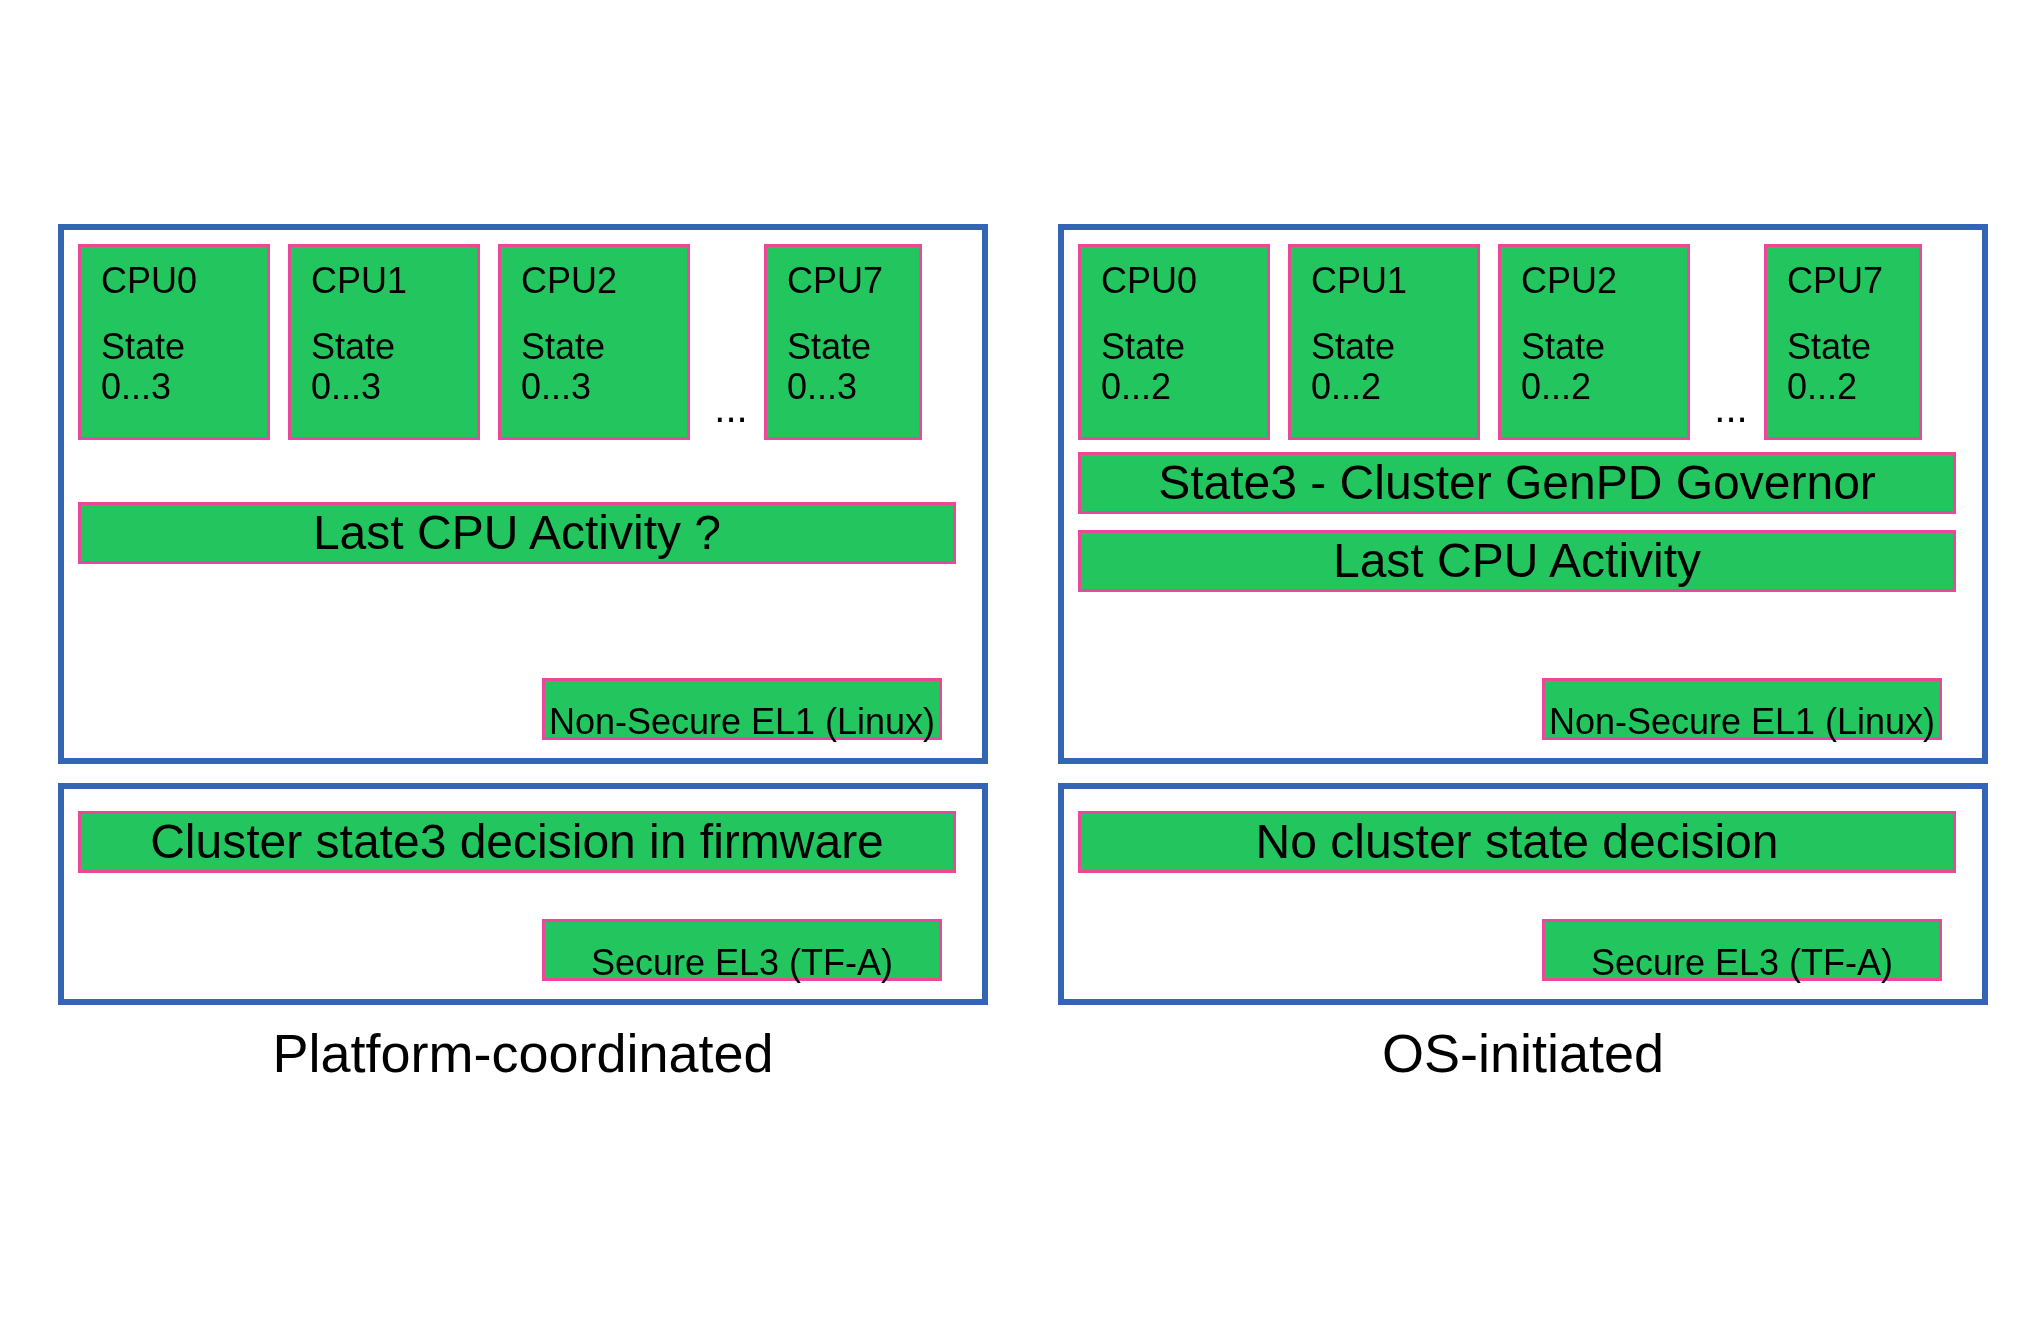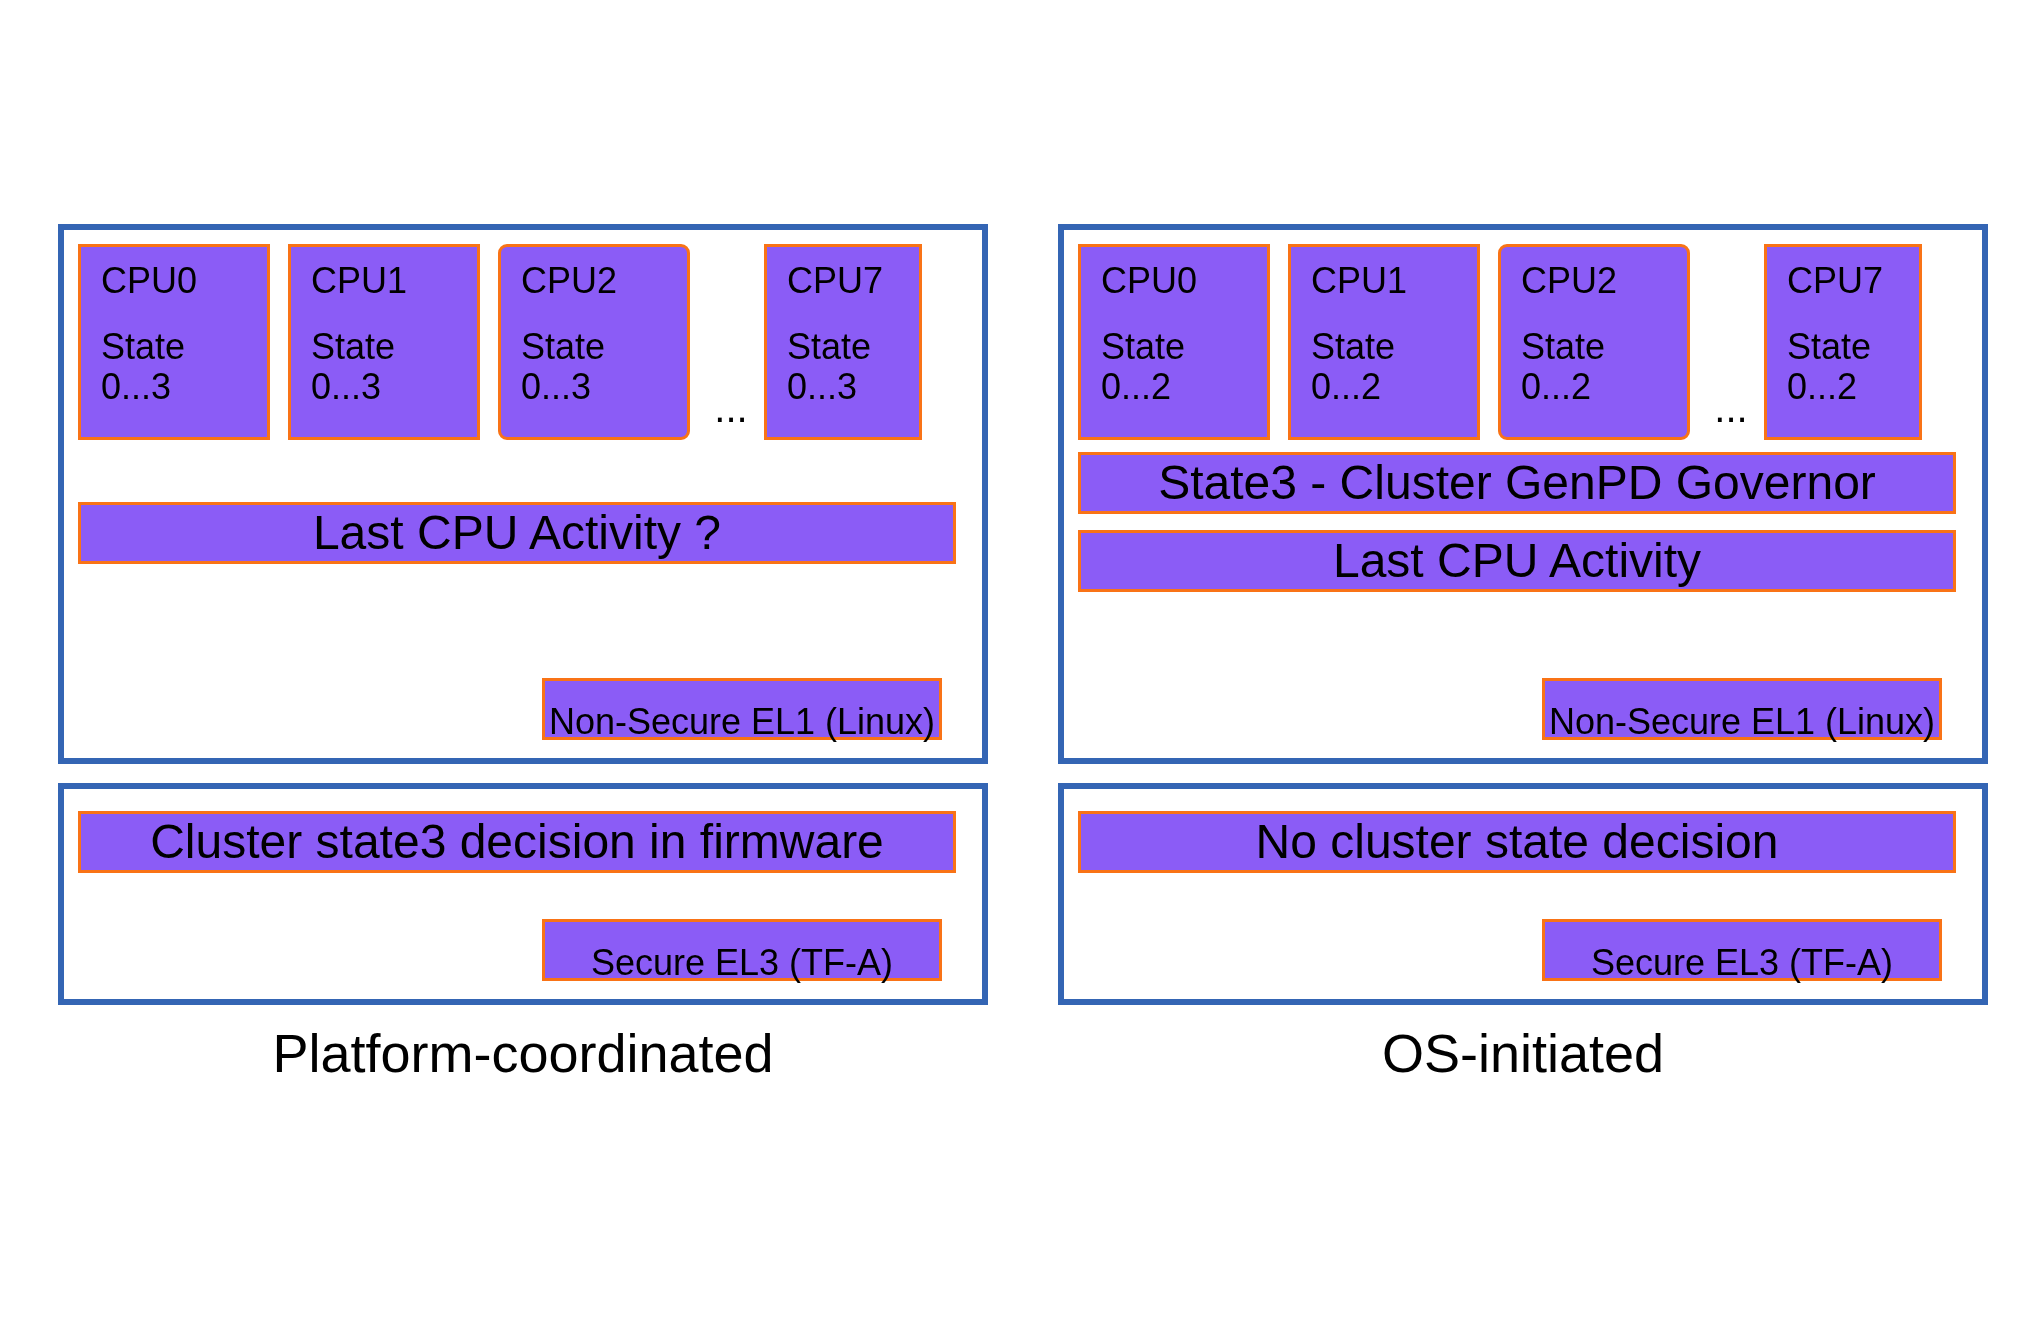--- a/index.html
+++ b/index.html
@@ -64,22 +64,22 @@
   .panel-fw {
     left: 0;
     top: 559px;
     width: 930px;
     height: 222px;
   }
 
   
   .ibox {
     position: absolute;
-    border: 3px solid #f97316;
-    background: #8b5cf6;
+    border: 3px solid #ec4899;
+    background: #22c55e;
     box-sizing: border-box;
   }
 
   
   .cpu-box {
     top: 14px;
     height: 196px;
     padding: 16px 0 0 20px;
   }
   .cpu-name {
@@ -89,21 +89,21 @@
   }
   .cpu-state {
     margin-top: 28px;
     font-size: 36px;
     line-height: 1.12;
     white-space: nowrap;
   }
 
   .cpu-0 { left: 14px;  width: 192px; }
   .cpu-1 { left: 224px; width: 192px; }
-  .cpu-2 { left: 434px; width: 192px; border-radius: 9px; }
+  .cpu-2 { left: 434px; width: 192px; }
   .cpu-7 { left: 700px; width: 158px; }
 
   .ellipsis {
     position: absolute;
     left: 640px;
     top: 158px;
     width: 54px;
     text-align: center;
     font-size: 40px;
     line-height: 1;

